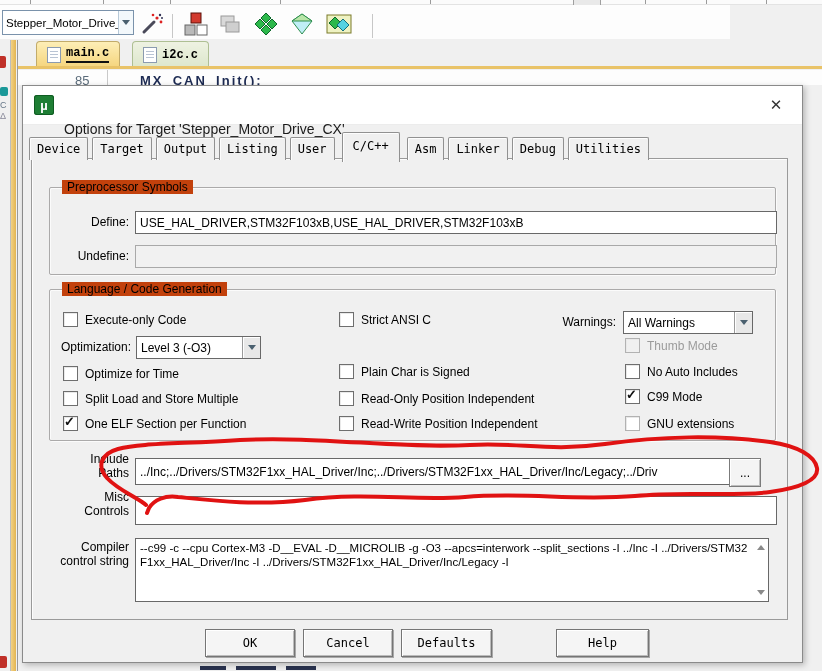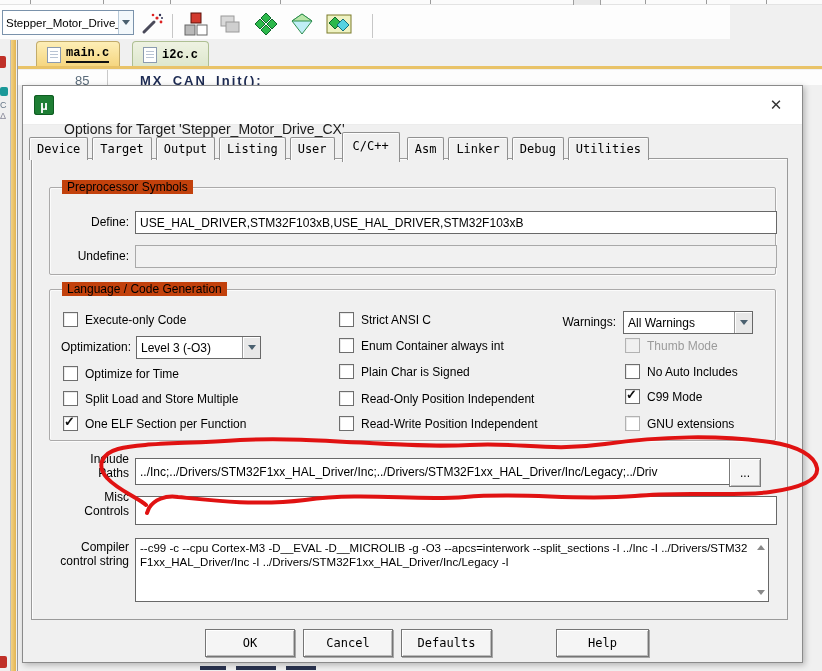--- a/index.html
+++ b/index.html
@@ -282,26 +282,20 @@
           <span class="cbmark">✓</span>
         </span>
       <span class="cblbl">One ELF Section per Function</span>
     </div>
 
     <div class="abs cbrow" style="left:316px;top:226px">
       <span class="cbbox">
           <span class="cbmark"></span>
         </span>
       <span class="cblbl">Strict ANSI C</span>
-    </div>
-    <div class="abs cbrow" style="left:316px;top:252px">
-      <span class="cbbox">
-          <span class="cbmark"></span>
-        </span>
-      <span class="cblbl">Enum Container always int</span>
     </div>
     <div class="abs cbrow" style="left:316px;top:278px">
       <span class="cbbox">
           <span class="cbmark"></span>
         </span>
       <span class="cblbl">Plain Char is Signed</span>
     </div>
     <div class="abs cbrow" style="left:316px;top:305px">
       <span class="cbbox">
           <span class="cbmark"></span>

